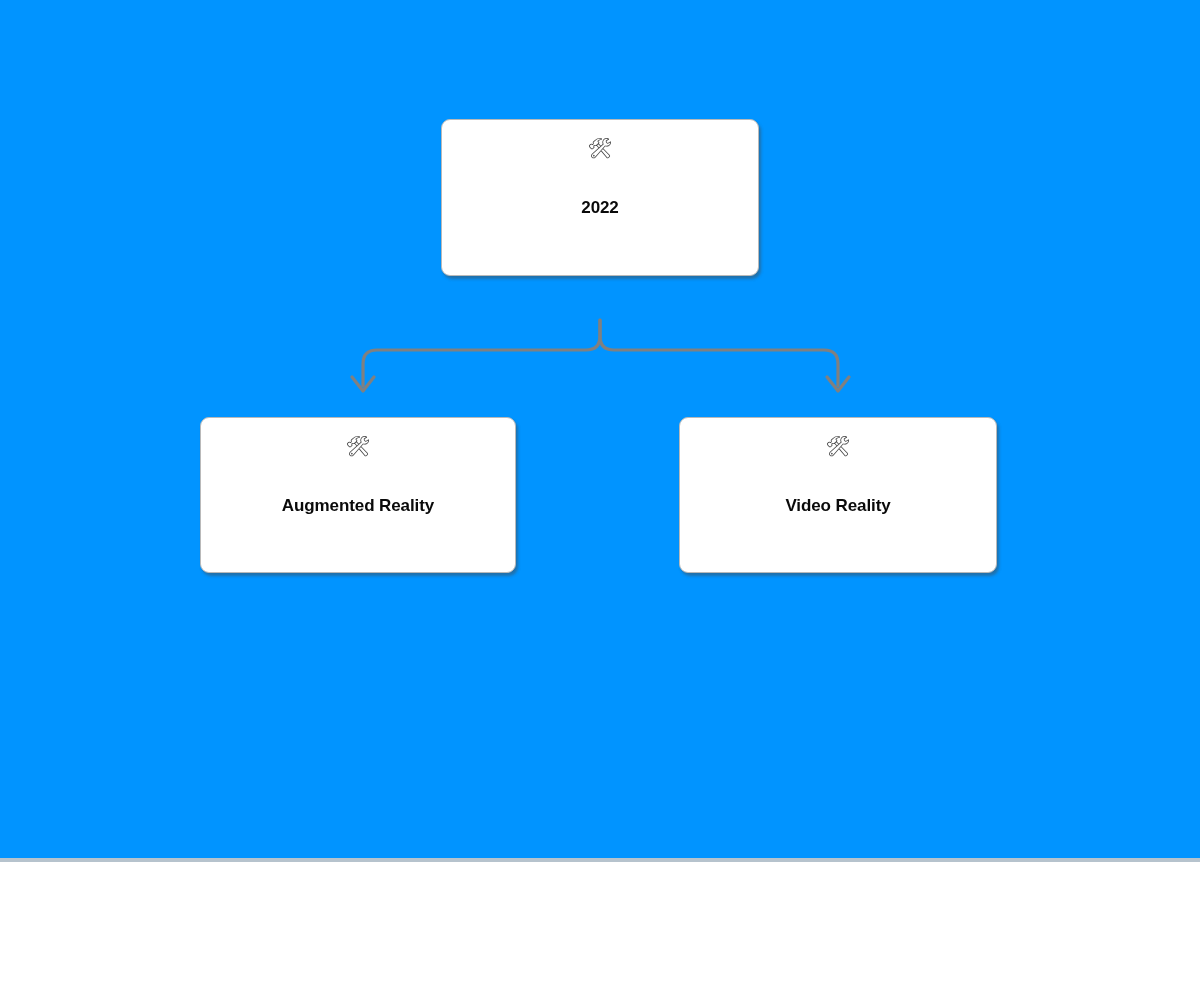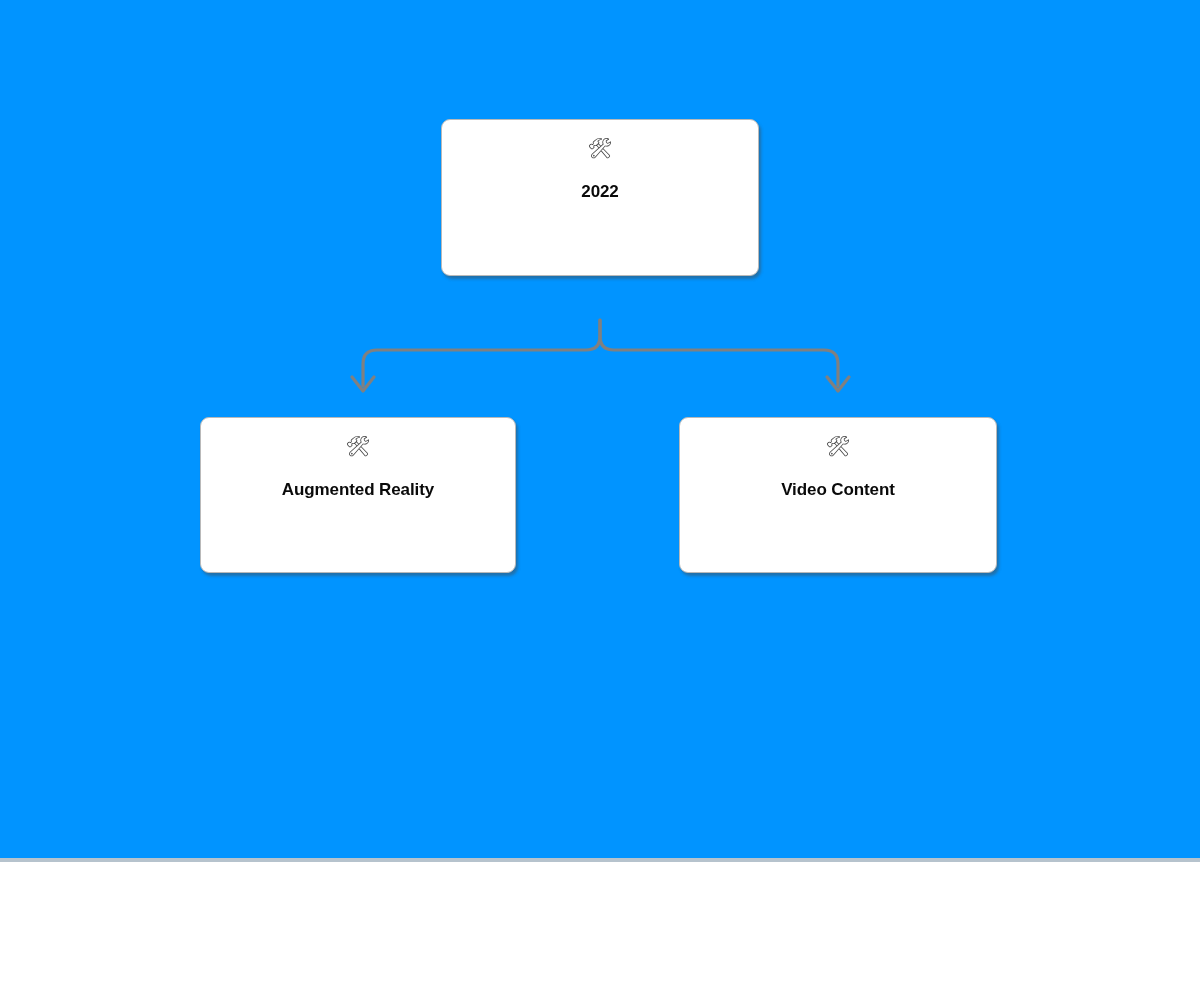--- a/index.html
+++ b/index.html
@@ -67,21 +67,21 @@
     font-size: 20px;
     line-height: 1;
     margin-top: 18px;
     height: 24px;
     display: block;
     color: #444;
     font-family: "DejaVu Sans", sans-serif;
   }
 
   .node-label {
-    margin-top: 20px;
+    margin-top: 36px;
     font-size: 17px;
     font-weight: bold;
     color: #0a0a0a;
     text-align: center;
     line-height: 1.2;
     padding: 0 10px;
     letter-spacing: -0.1px;
   }
 
   
@@ -138,21 +138,21 @@
       <div class="node-label">2022</div>
     </div>
 
     <div class="node" id="node-child-0">
       <span class="node-icon">🛠</span>
       <div class="node-label">Augmented Reality</div>
     </div>
 
     <div class="node" id="node-child-1">
       <span class="node-icon">🛠</span>
-      <div class="node-label">Video Content</div>
+      <div class="node-label">Video Reality</div>
     </div>
 
   </div>
 
   <div class="canvas-divider"></div>
 
   <div class="footer">
     
   </div>
 

